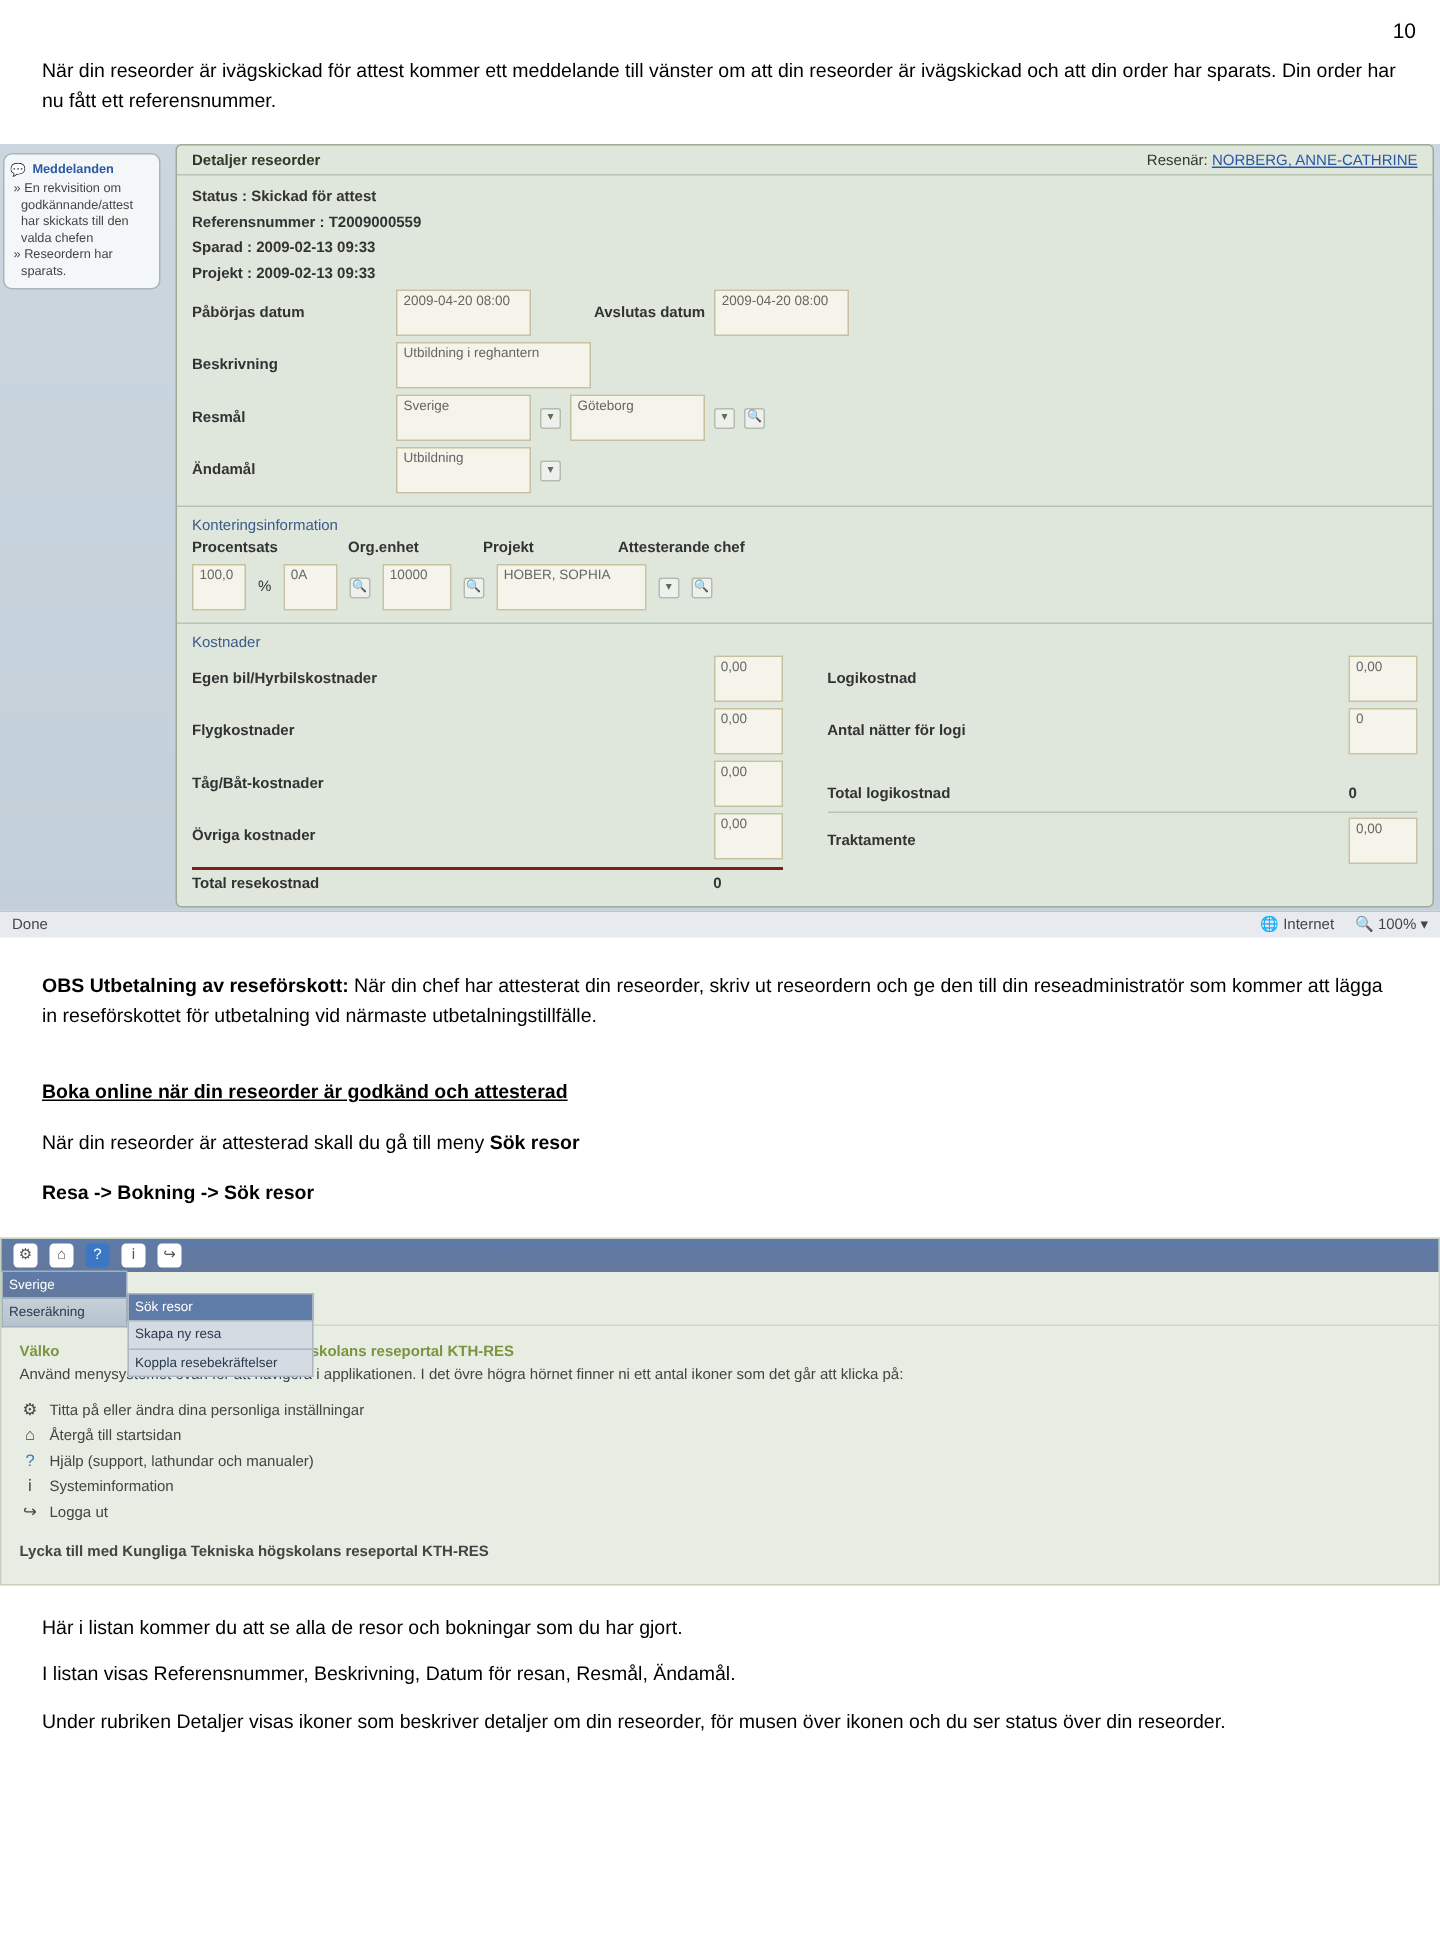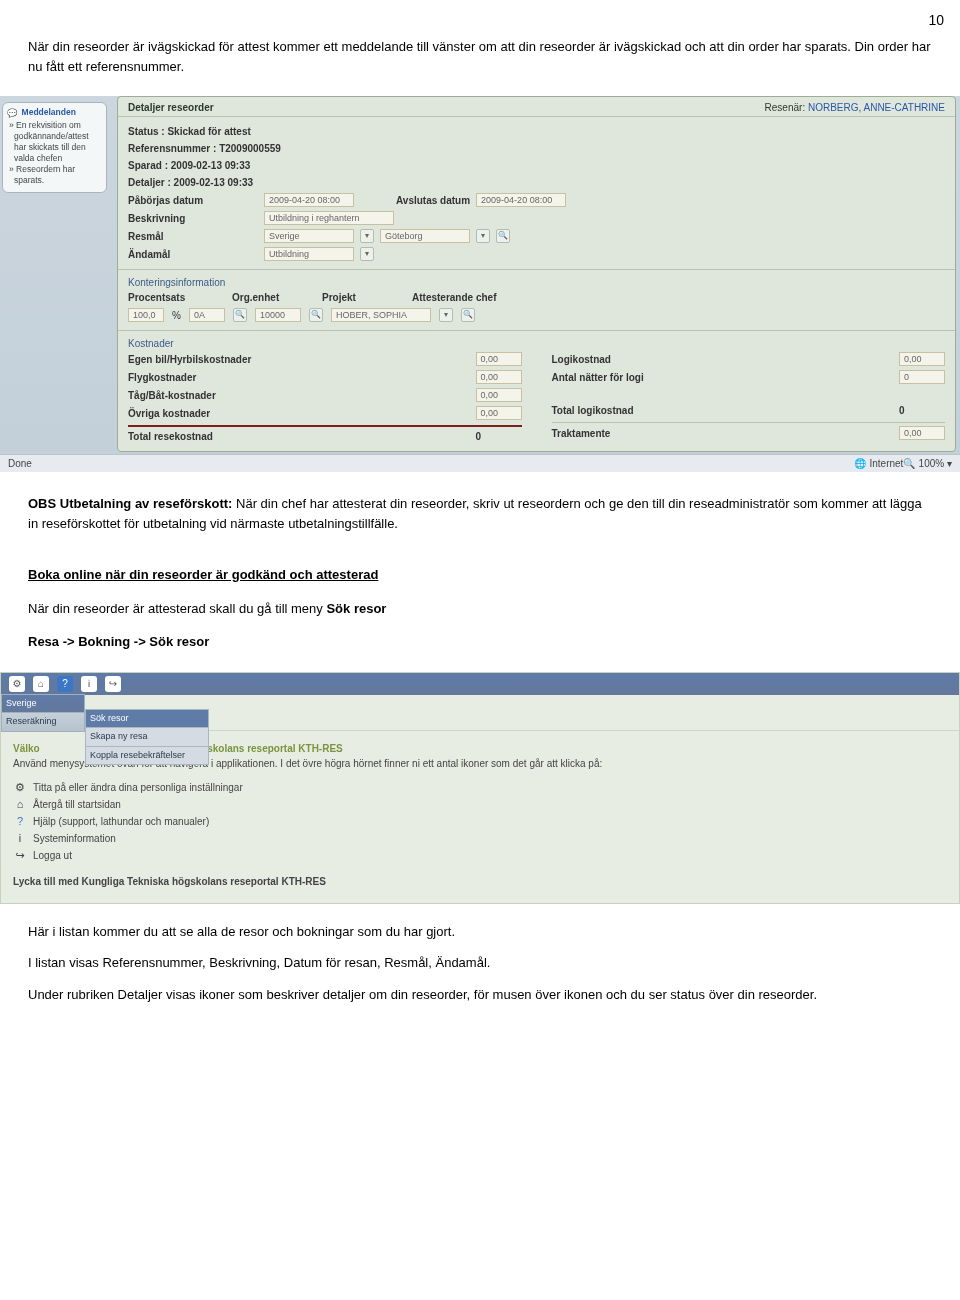--- a/index.html
+++ b/index.html
@@ -50,54 +50,54 @@
     border-radius: 4px;
     margin: 0 4px 0 10px;
   }
   .details-hdr {
     display: flex; justify-content: space-between;
     padding: 4px 10px 2px 10px;
     font-weight: bold;
     color: #2c3a28;
   }
   .traveler { font-weight: normal; color: #2c3a28; }
-  .traveler .name { color: #2a58a6; }
+  .traveler .name { text-decoration: underline; color: #2a58a6; }
   .subpanel {
     border-top: 1px solid #b8c3af;
     padding: 6px 10px;
   }
   .section-label { color: #3b5b8a; }
   .kv { display: flex; align-items: center; padding: 2px 0; gap: 6px; }
   .k { min-width: 130px; font-weight: bold; color: #333; }
   .ro-input {
     display: inline-block;
     background: #f5f4ea;
     border: 1px solid #c6c1a0;
     padding: 1px 4px;
     min-width: 90px;
-    height: 14px;
+    height: 31px;
     font-size: 9px;
     color: #666;
   }
   .ro-input.wide { min-width: 130px; }
   .mini-btn {
     display: inline-flex; align-items:center; justify-content:center;
     width: 14px; height: 14px;
     background: #eef0ed; border: 1px solid #b4bdad; border-radius: 2px;
     font-size: 8px; color: #5c6f53;
   }
   .cost-table { display: flex; gap: 30px; }
   .cost-col { flex: 1; }
   .cost-row { display: flex; justify-content: space-between; align-items: center; padding: 2px 0; }
   .statusbar {
     background: #e7ebef; border-top: 1px solid #bcc4cd;
     display: flex; justify-content: space-between; align-items: center;
     padding: 2px 8px; font-size: 10px; color: #444;
   }
-  .statusbar .right { display: flex; align-items: flex-start; }
+  .statusbar .right { display: flex; align-items: flex-start; gap: 14px; }
 
   
   .shot2-wrap {
     margin: 8px 0 16px 0;
     background: #e8ede3;
     border: 1px solid #c8d0be;
     font-family: Tahoma, Verdana, sans-serif;
     font-size: 10px;
     color: #333;
   }
@@ -187,21 +187,21 @@
         <div class="kv">
             <span class="k"><span>Status :</span> <span>Skickad för attest</span></span>
           </div>
         <div class="kv">
             <span class="k"><span>Referensnummer :</span> <span>T2009000559</span></span>
           </div>
         <div class="kv">
             <span class="k"><span>Sparad :</span> <span>2009-02-13 09:33</span></span>
           </div>
         <div class="kv">
-            <span class="k"><span>Detaljer :</span> <span>2009-02-13 09:33</span></span>
+            <span class="k"><span>Projekt :</span> <span>2009-02-13 09:33</span></span>
           </div>
         <div class="kv">
           <span class="k">Påbörjas datum</span>
           <span class="ro-input">2009-04-20 08:00</span>
           <span style="margin-left:36px;font-weight:bold">Avslutas datum</span>
           <span class="ro-input">2009-04-20 08:00</span>
         </div>
         <div class="kv">
           <span class="k">Beskrivning</span>
           <span class="ro-input wide">Utbildning i reghantern</span>

